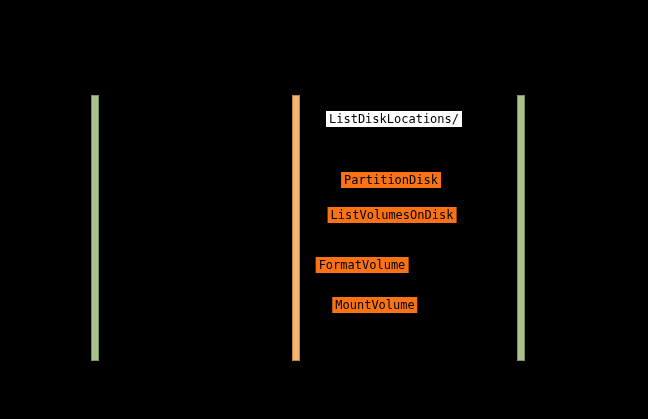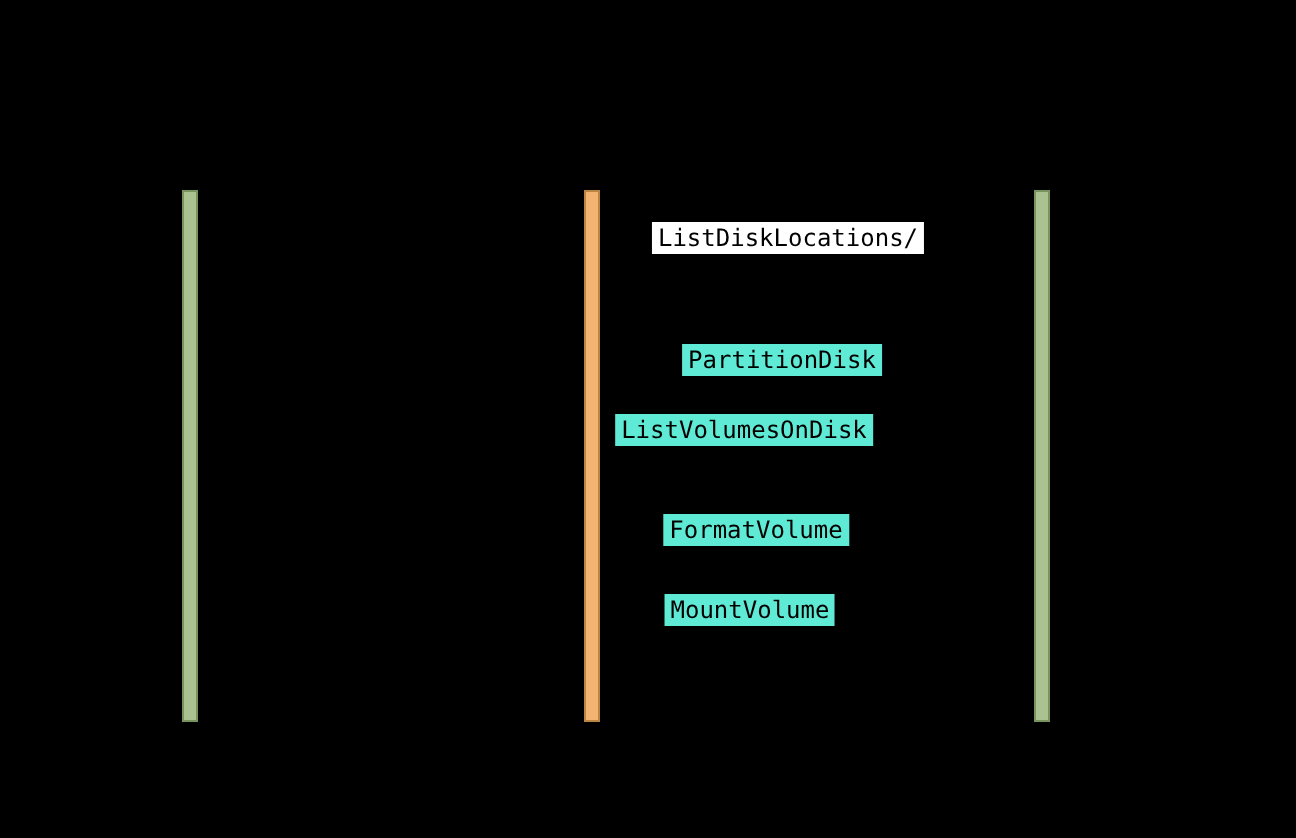--- a/index.html
+++ b/index.html
@@ -26,21 +26,21 @@
     background: #a9c290;
     border: 1px solid #79935f;
   }
   .activation-bar.orange {
     background: #f2b470;
     border: 1px solid #bb8443;
   }
   .msg {
     position: absolute;
     transform: translateX(-50%);
-    background: #5eead4;
+    background: #f97316;
     color: #000000;
     font-size: 12px;
     line-height: 14px;
     padding: 1px 3px;
     white-space: nowrap;
   }
   .msg-multiline {
     position: absolute;
     transform: translateX(-50%);
     display: flex;
@@ -67,19 +67,19 @@
   <div class="activation-bar orange" style="left: 292px;"></div>
 
   <div class="activation-bar green" style="left: 517px;"></div>
 
   <div class="msg-multiline" style="left: 394px; top: 111px;">
     <span class="line">ListDiskLocations/</span>
   </div>
 
   <div class="msg" style="left: 391px; top: 172px;">PartitionDisk</div>
 
-  <div class="msg" style="left: 372px; top: 207px;">ListVolumesOnDisk</div>
+  <div class="msg" style="left: 392px; top: 207px;">ListVolumesOnDisk</div>
 
-  <div class="msg" style="left: 378px; top: 257px;">FormatVolume</div>
+  <div class="msg" style="left: 362px; top: 257px;">FormatVolume</div>
 
   <div class="msg" style="left: 375px; top: 297px;">MountVolume</div>
 
 </div>
 
 </body></html>

